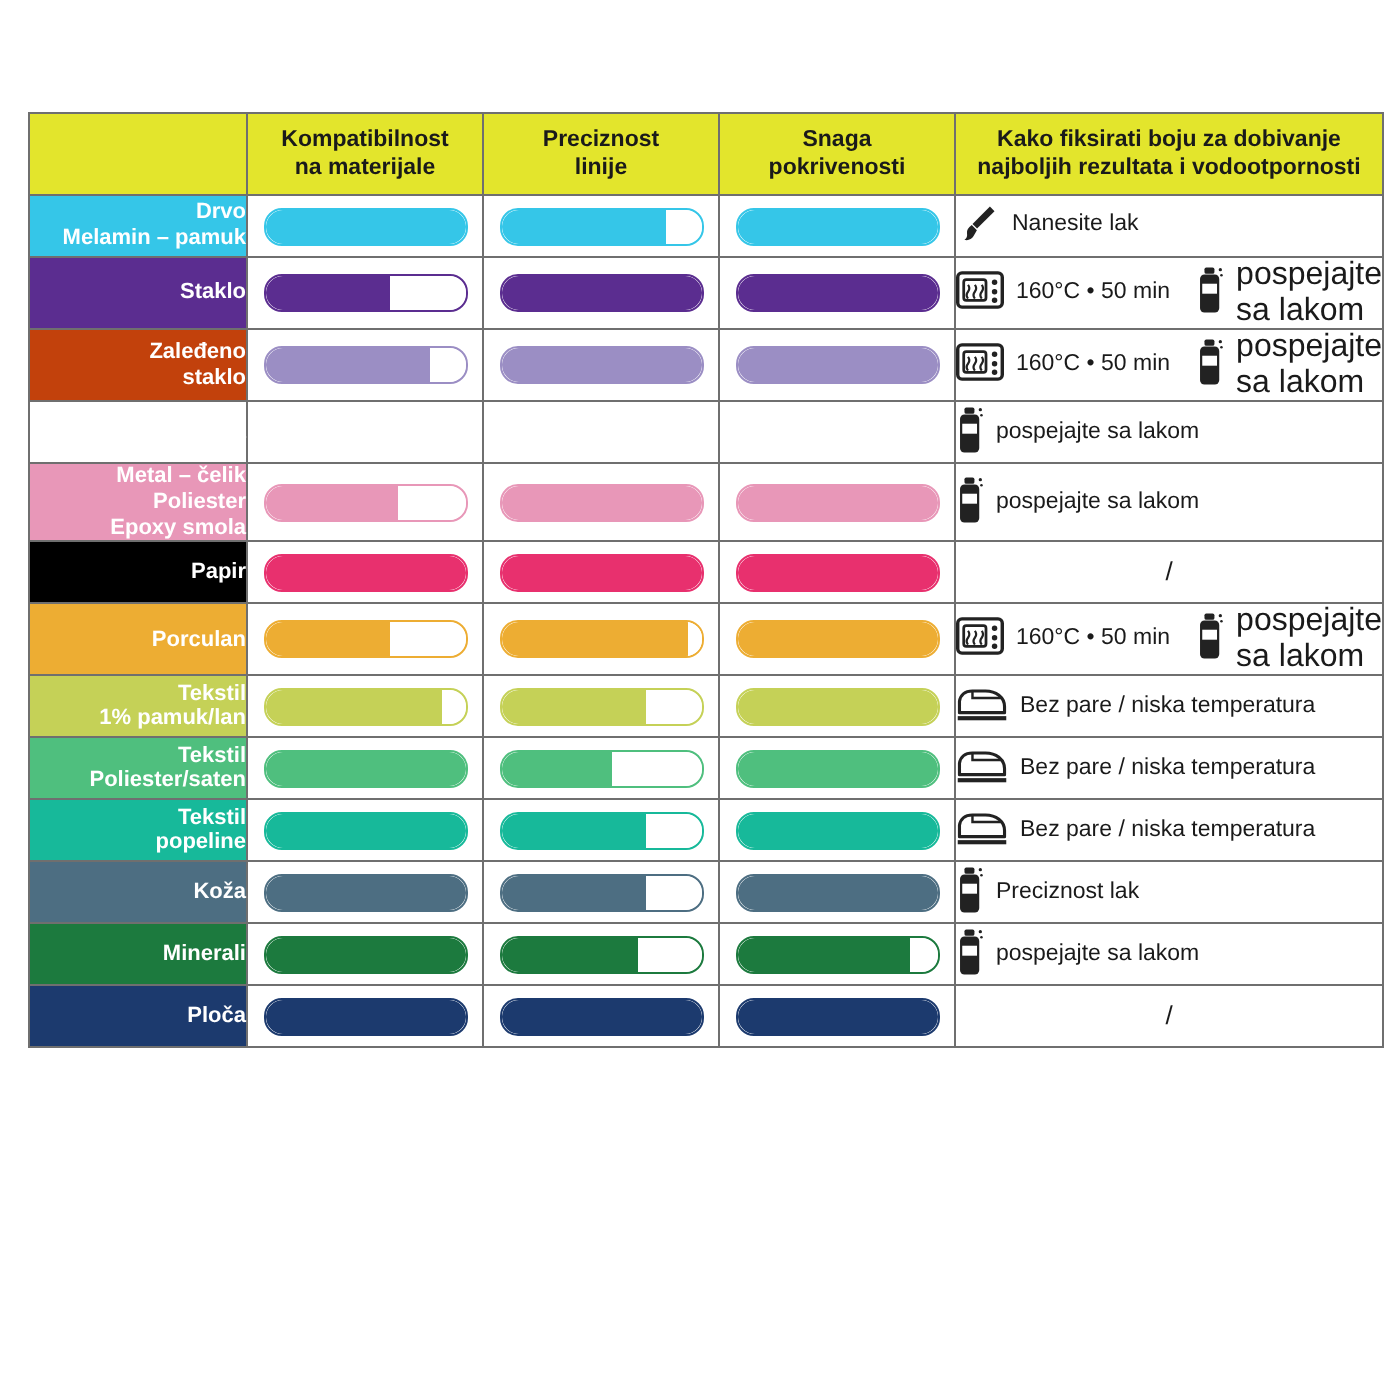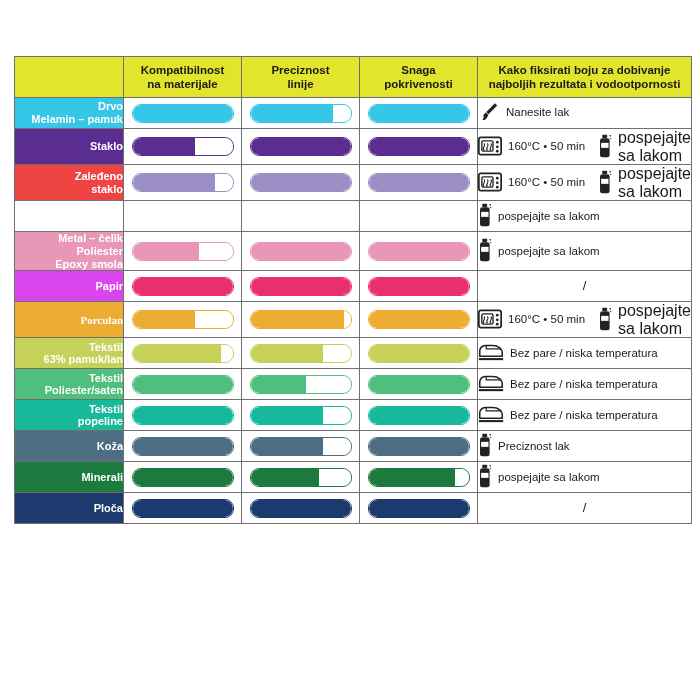--- a/index.html
+++ b/index.html
@@ -201,21 +201,21 @@
                   <circle cx="13.2" cy="5" r="0.7" fill="#222"></circle>
                 </svg></span>
               <span class="fix-text small">
                 <div>pospejajte</div>
                 <div>sa lakom</div>
               </span>
             </div>
           </td>
         </tr>
         <tr>
-          <td class="mat-label col-label" style="background: #ef4444;">
+          <td class="mat-label col-label" style="background: #c2410c;">
             <div>Zaleđeno</div>
             <div>staklo</div>
           </td>
           <td class="bar-cell col-bar">
             <div class="pill" style="border: 1px solid rgb(155, 142, 196); background: rgb(255, 255, 255);">
               <div class="fill" style="width: 82%; background: rgb(155, 142, 196);"></div>
               <div class="empty" style="width: 18%;"></div>
             </div>
           </td>
           <td class="bar-cell col-bar">
@@ -319,21 +319,21 @@
                   <rect x="1.6" y="4.6" width="10.4" height="20.6" rx="2.4" fill="#222"></rect>
                   <rect x="2.8" y="9.6" width="8" height="5.4" fill="#ffffff"></rect>
                   <circle cx="12.6" cy="2" r="0.9" fill="#222"></circle>
                   <circle cx="13.2" cy="5" r="0.7" fill="#222"></circle>
                 </svg></span>
               <span class="fix-text">pospejajte sa lakom</span>
             </div>
           </td>
         </tr>
         <tr>
-          <td class="mat-label col-label" style="background: #d946ef;">
+          <td class="mat-label col-label" style="background: #000000;">
             <div>Papir</div>
           </td>
           <td class="bar-cell col-bar">
             <div class="pill full" style="border: 1px solid rgb(232, 48, 110); background: rgb(255, 255, 255);">
               <div class="fill" style="width: 100%; background: rgb(232, 48, 110);"></div>
             </div>
           </td>
           <td class="bar-cell col-bar">
             <div class="pill full" style="border: 1px solid rgb(232, 48, 110); background: rgb(255, 255, 255);">
               <div class="fill" style="width: 100%; background: rgb(232, 48, 110);"></div>
@@ -344,21 +344,21 @@
               <div class="fill" style="width: 100%; background: rgb(232, 48, 110);"></div>
             </div>
           </td>
           <td class="fix-cell col-fix">
             <div class="fix-inner center">
               <span class="fix-text slash">/</span>
             </div>
           </td>
         </tr>
         <tr>
-          <td class="mat-label col-label" style="background: rgb(237, 173, 51); font-family: Liberation Serif, serif;">
+          <td class="mat-label col-label" style="background: rgb(237, 173, 51);">
             <div>Porculan</div>
           </td>
           <td class="bar-cell col-bar">
             <div class="pill" style="border: 1px solid rgb(237, 173, 51); background: rgb(255, 255, 255);">
               <div class="fill" style="width: 62%; background: rgb(237, 173, 51);"></div>
               <div class="empty" style="width: 38%;"></div>
             </div>
           </td>
           <td class="bar-cell col-bar">
             <div class="pill" style="border: 1px solid rgb(237, 173, 51); background: rgb(255, 255, 255);">
@@ -395,21 +395,21 @@
               <span class="fix-text small">
                 <div>pospejajte</div>
                 <div>sa lakom</div>
               </span>
             </div>
           </td>
         </tr>
         <tr>
           <td class="mat-label col-label" style="background: rgb(197, 209, 87);">
             <div>Tekstil</div>
-            <div>63% pamuk/lan</div>
+            <div>1% pamuk/lan</div>
           </td>
           <td class="bar-cell col-bar">
             <div class="pill" style="border: 1px solid rgb(197, 209, 87); background: rgb(255, 255, 255);">
               <div class="fill" style="width: 88%; background: rgb(197, 209, 87);"></div>
               <div class="empty" style="width: 12%;"></div>
             </div>
           </td>
           <td class="bar-cell col-bar">
             <div class="pill" style="border: 1px solid rgb(197, 209, 87); background: rgb(255, 255, 255);">
               <div class="fill" style="width: 72%; background: rgb(197, 209, 87);"></div>

